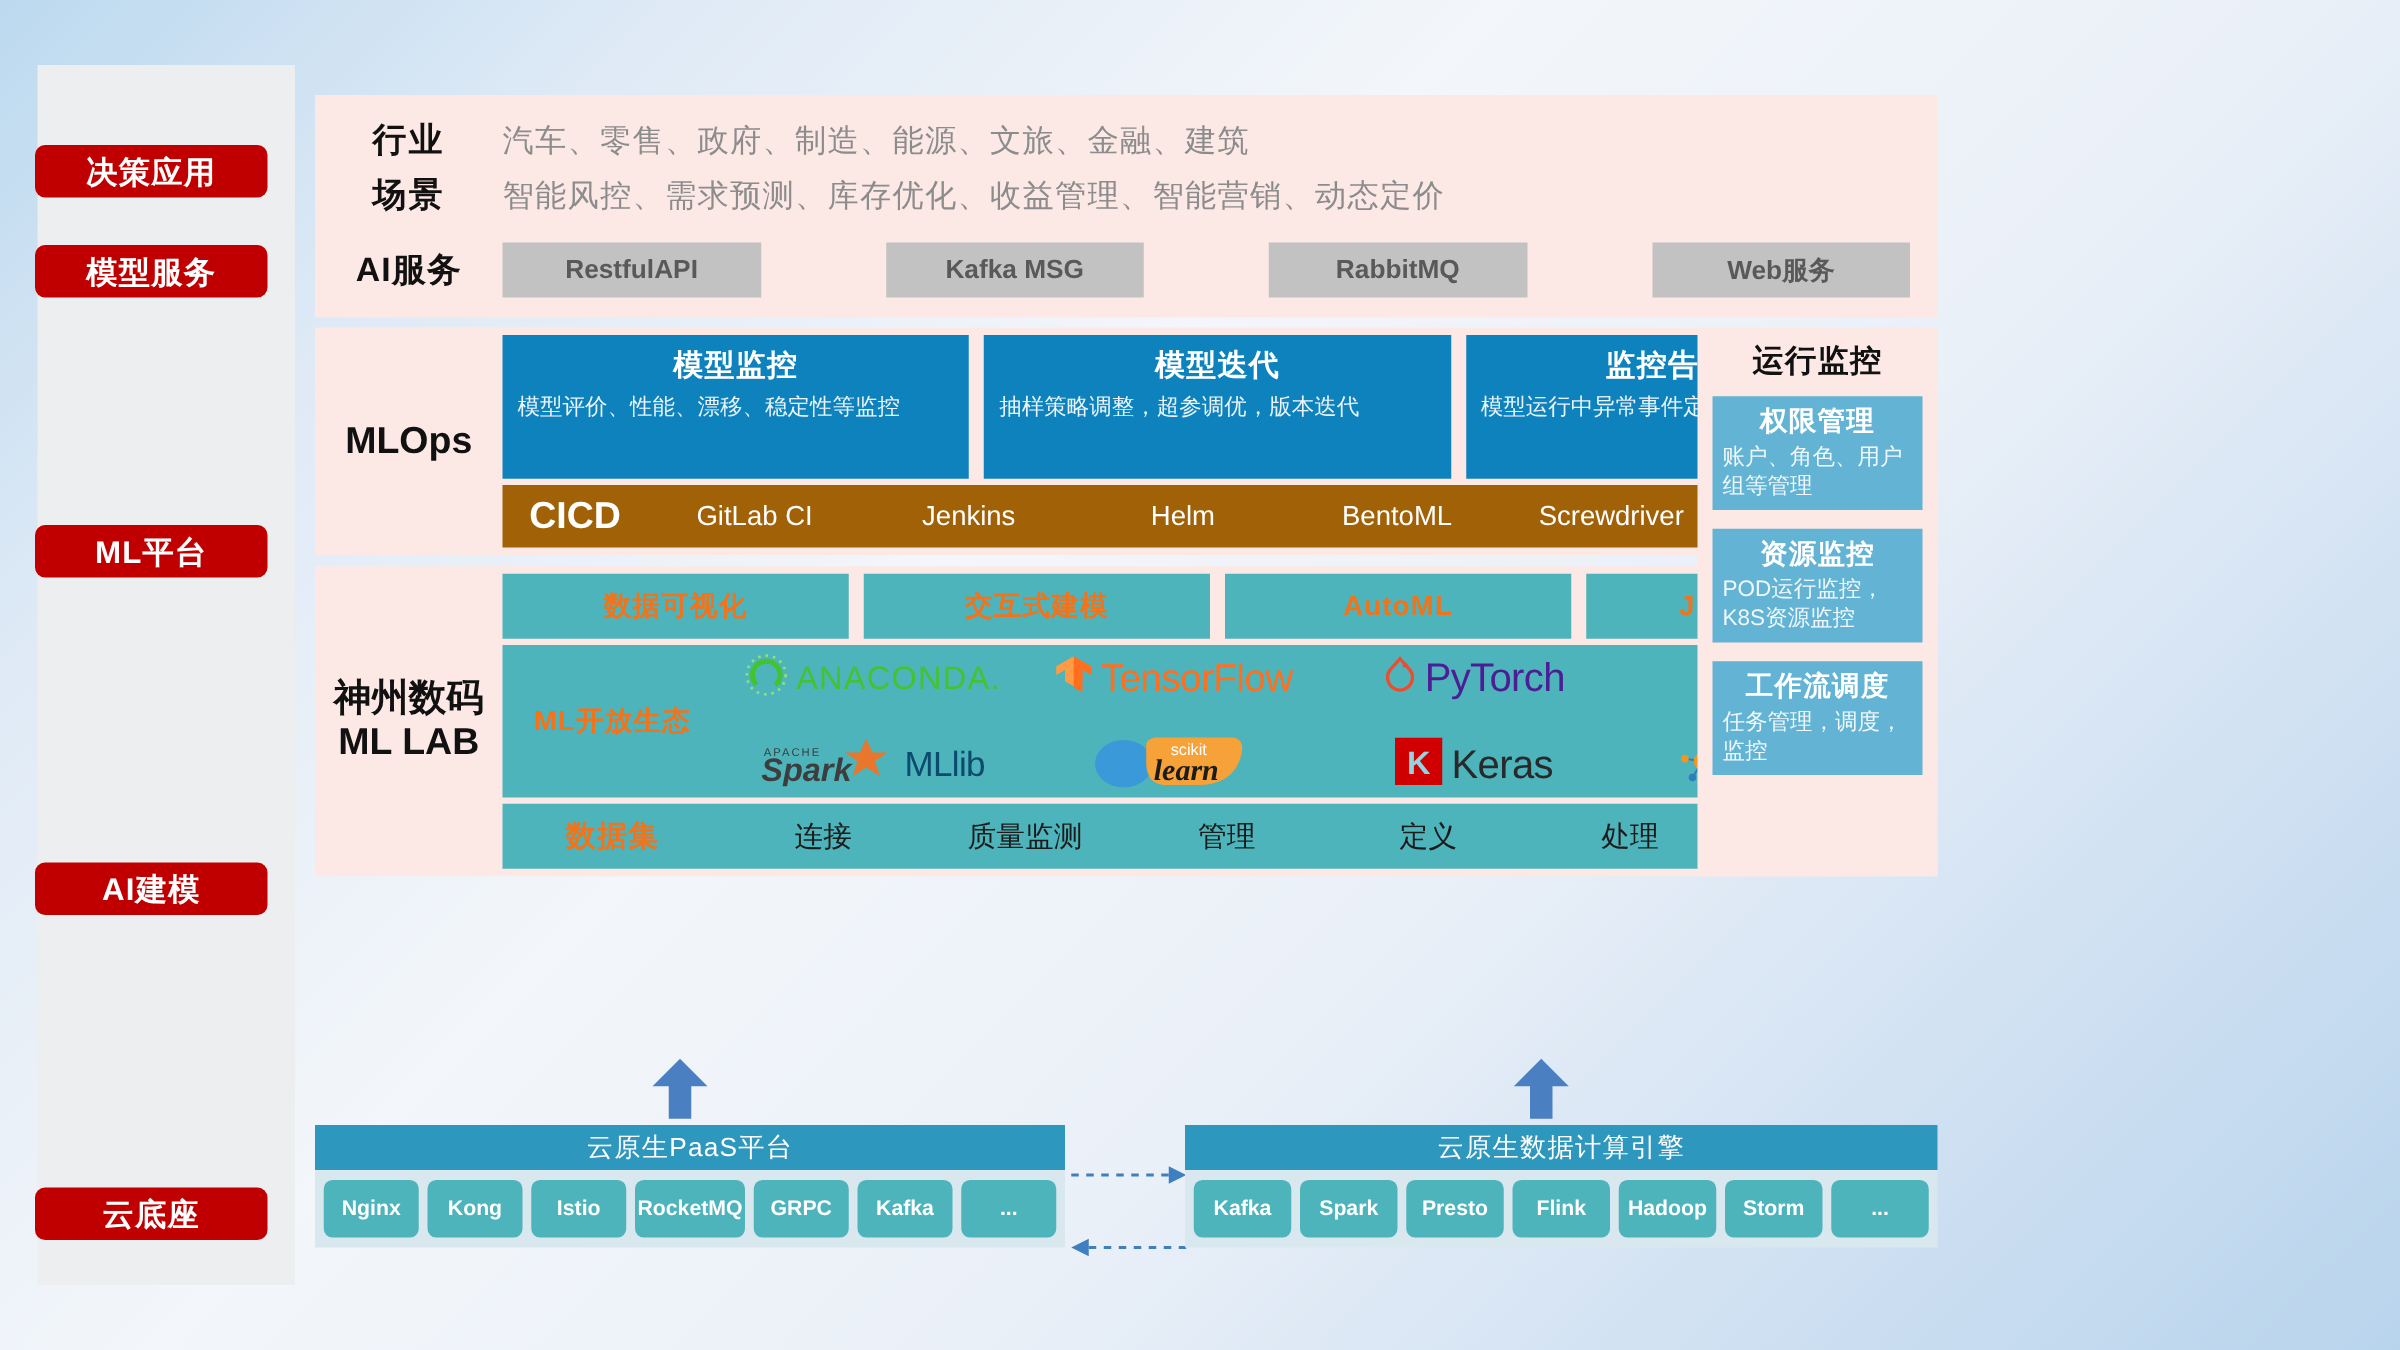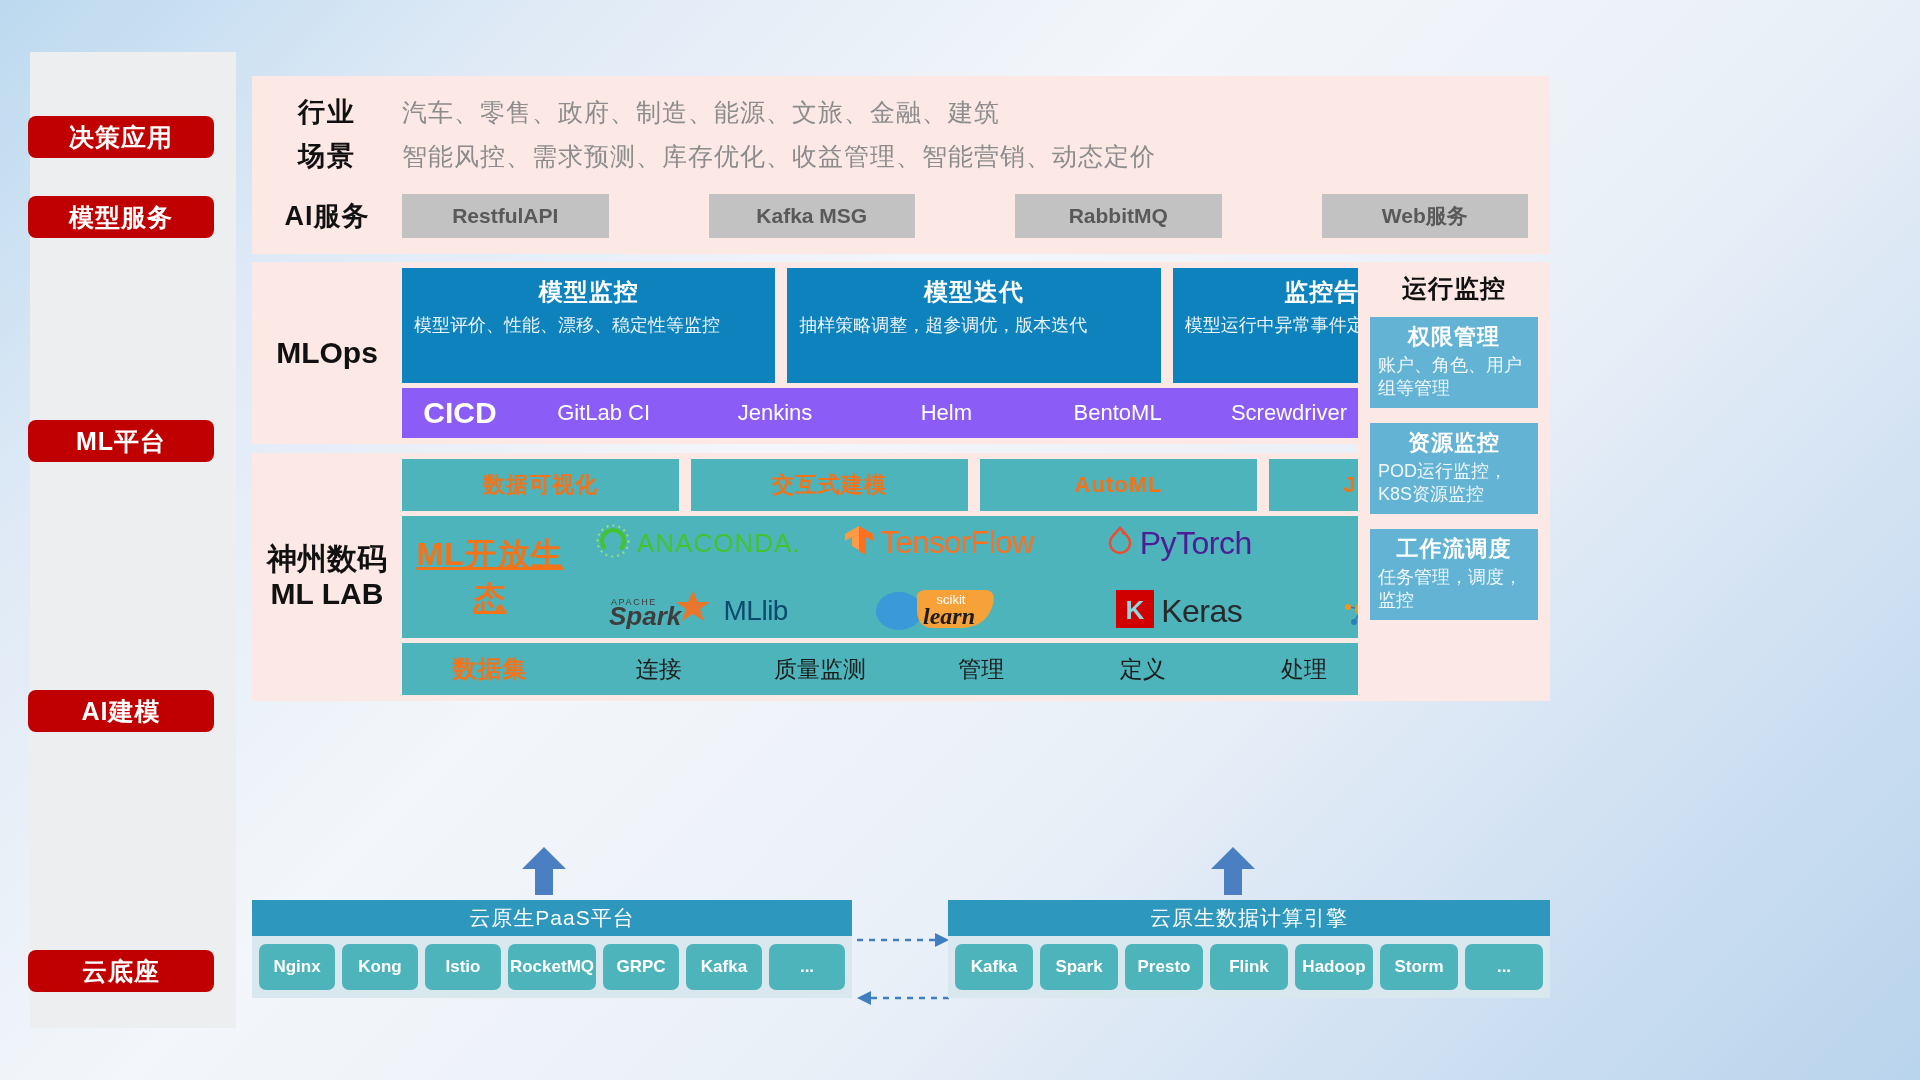--- a/index.html
+++ b/index.html
@@ -83,21 +83,21 @@
   .mlops-top { display: flex; gap: 12px; height: 118px; }
   .mlops-card {
     flex: 1; background: #0d82bd; color: #fff; padding: 8px 12px 0 12px;
   }
   .mlops-card-title {
     text-align: center; font-size: 24px; font-weight: bold; letter-spacing: 1px;
     margin-bottom: 6px;
   }
   .mlops-card-desc { font-size: 18px; line-height: 1.3; color: #eaf4fa; }
   .cicd-bar {
-    height: 52px; background: #8b5cf6; color: #fff;
+    height: 52px; background: #a16207; color: #fff;
     display: flex; align-items: center; overflow: hidden;
   }
   .cicd-title {
     width: 116px; text-align: center; font-size: 30px; font-weight: bold;
     flex: none;
   }
   .cicd-items { flex: 1; display: flex; }
   .cicd-item {
     flex: 1; text-align: center; font-size: 22px; line-height: 1.25;
     overflow: visible; white-space: normal; word-break: break-all;
@@ -113,21 +113,21 @@
     font-size: 22px; font-weight: bold;
     display: flex; align-items: center; justify-content: center;
     letter-spacing: 1px;
   }
   .eco {
     flex: 1; background: #4eb4bb; display: flex; align-items: center;
     padding-right: 6px;
   }
   .eco-label {
     width: 176px; text-align: center; color: #f2731a;
-    font-size: 32px; font-weight: bold; flex: none; letter-spacing: 1px; text-decoration: underline;
+    font-size: 22px; font-weight: bold; flex: none; letter-spacing: 1px;
   }
   .eco-grid {
     flex: 1; display: grid;
     grid-template-columns: repeat(4, 1fr);
     grid-template-rows: 1fr 1fr;
     align-items: center; justify-items: center;
     row-gap: 18px;
   }
   .logo { display: flex; align-items: center; gap: 7px; }
   .logo-txt { font-size: 30px; letter-spacing: -0.5px; }

